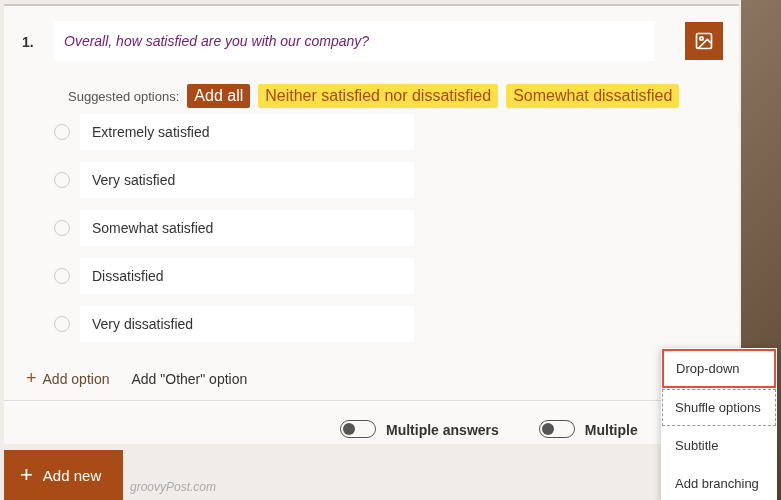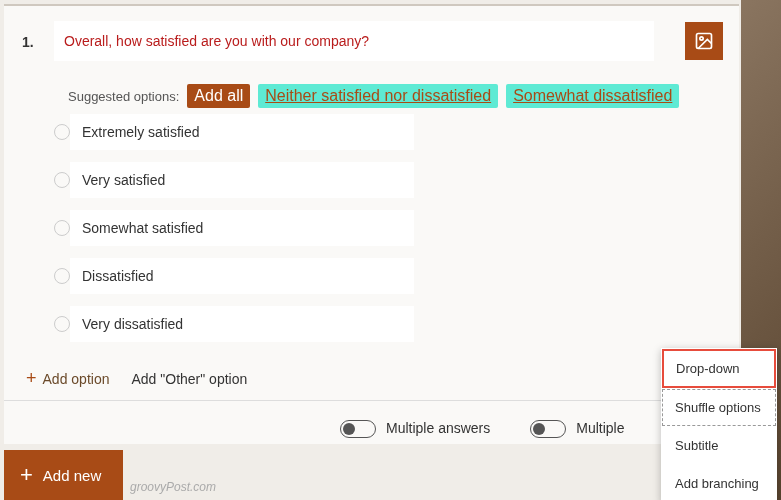--- a/index.html
+++ b/index.html
@@ -1,36 +1,36 @@
 <!DOCTYPE html>
 <html><head>
 <meta charset="utf-8">
 <style>
 * { box-sizing: border-box; margin: 0; padding: 0; font-family: "Segoe UI", Arial, sans-serif; }
 body { width: 781px; height: 500px; background: #f0ede8; position: relative; overflow: hidden; }
 .right-bg { position: absolute; right: 0; top: 0; width: 40px; height: 500px; background: linear-gradient(135deg, #8a7560, #5a4530); }
 .card { position: absolute; left: 4px; top: 4px; width: 735px; height: 440px; background: #faf9f7; border-top: 2px solid #cfc8bf; }
 .qnum { position: absolute; left: 18px; top: 28px; font-weight: 600; font-size: 14px; color: #333; }
-.qtext { position: absolute; left: 50px; top: 15px; width: 600px; height: 40px; background: #fff; border: none; padding: 14px 10px; font-size: 14px; color: #b91c1c; }
+.qtext { position: absolute; left: 50px; top: 15px; width: 600px; height: 40px; background: #fff; border: none; padding: 14px 10px; font-size: 14px; color: #701a75; font-style: italic; }
 .media-btn { position: absolute; right: 16px; top: 16px; width: 38px; height: 38px; background: #a84b16; display: flex; align-items: center; justify-content: center; cursor: pointer; }
 .sug-row { position: absolute; left: 50px; top: 78px; font-size: 13px; color: #555; display: flex; align-items: center; gap: 8px; margin-left: 14px; }
 .chip { padding: 3px 7px; font-size: 16px; border-radius: 2px; cursor: pointer; }
 .chip.solid { background: #a84b16; color: #fff; }
-.chip.ghost { background: #5eead4; color: #a84b16; text-decoration: underline; }
+.chip.ghost { background: #fde047; color: #a84b16; }
 .opts { position: absolute; left: 50px; top: 108px; width: 360px; }
-.opt-row { display: flex; align-items: center; margin-bottom: 12px; }
+.opt-row { display: flex; align-items: center; gap: 10px; margin-bottom: 12px; }
 .radio { width: 16px; height: 16px; border: 1.5px solid #ccc; border-radius: 50%; }
 .opt-input { flex: 1; height: 36px; background: #fff; border: none; padding: 0 12px; font-size: 14px; color: #333; }
 .add-row { position: absolute; left: 22px; top: 362px; display: flex; align-items: center; gap: 22px; font-size: 14px; color: #333; }
 .add-opt { display: flex; align-items: center; gap: 6px; cursor: pointer; color: #6b4a2a; }
 .plus-sm { color: #a84b16; font-size: 18px; font-weight: 300; }
 .add-other { cursor: pointer; color: #333; }
 .divider { position: absolute; left: 4px; top: 400px; width: 735px; height: 1px; background: #ddd; }
 .toggles { position: absolute; left: 340px; top: 420px; display: flex; align-items: center; gap: 40px; font-size: 14px; color: #333; }
-.tog { display: flex; align-items: flex-start; gap: 10px; cursor: pointer; }
+.tog { display: flex; align-items: flex-end; gap: 10px; cursor: pointer; font-weight: bold; }
 .sw { width: 36px; height: 18px; border: 1px solid #555; border-radius: 9px; position: relative; }
 .sw::after { content: ""; position: absolute; left: 2px; top: 2px; width: 12px; height: 12px; background: #555; border-radius: 50%; }
 .dots { margin-left: 30px; cursor: pointer; color: #333; }
 .addnew { position: absolute; left: 4px; bottom: 0; background: #a84b16; color: #fff; padding: 12px 22px 12px 16px; font-size: 15px; display: flex; align-items: center; gap: 10px; cursor: pointer; }
 .addnew .big-plus { font-size: 22px; font-weight: 300; }
 .watermark { position: absolute; left: 130px; bottom: 6px; font-size: 12px; color: #aaa; font-style: italic; }
 .menu { position: absolute; right: 4px; top: 348px; width: 116px; background: #fff; box-shadow: 0 2px 8px rgba(0,0,0,0.25); }
 .menu-item { padding: 10px 12px; font-size: 13px; color: #333; cursor: pointer; border: 1px solid transparent; margin: 1px; }
 .menu-item.first { border: 1px dashed #999; }
 .menu-item.hl { border: 2.5px solid #e74c3c; }

